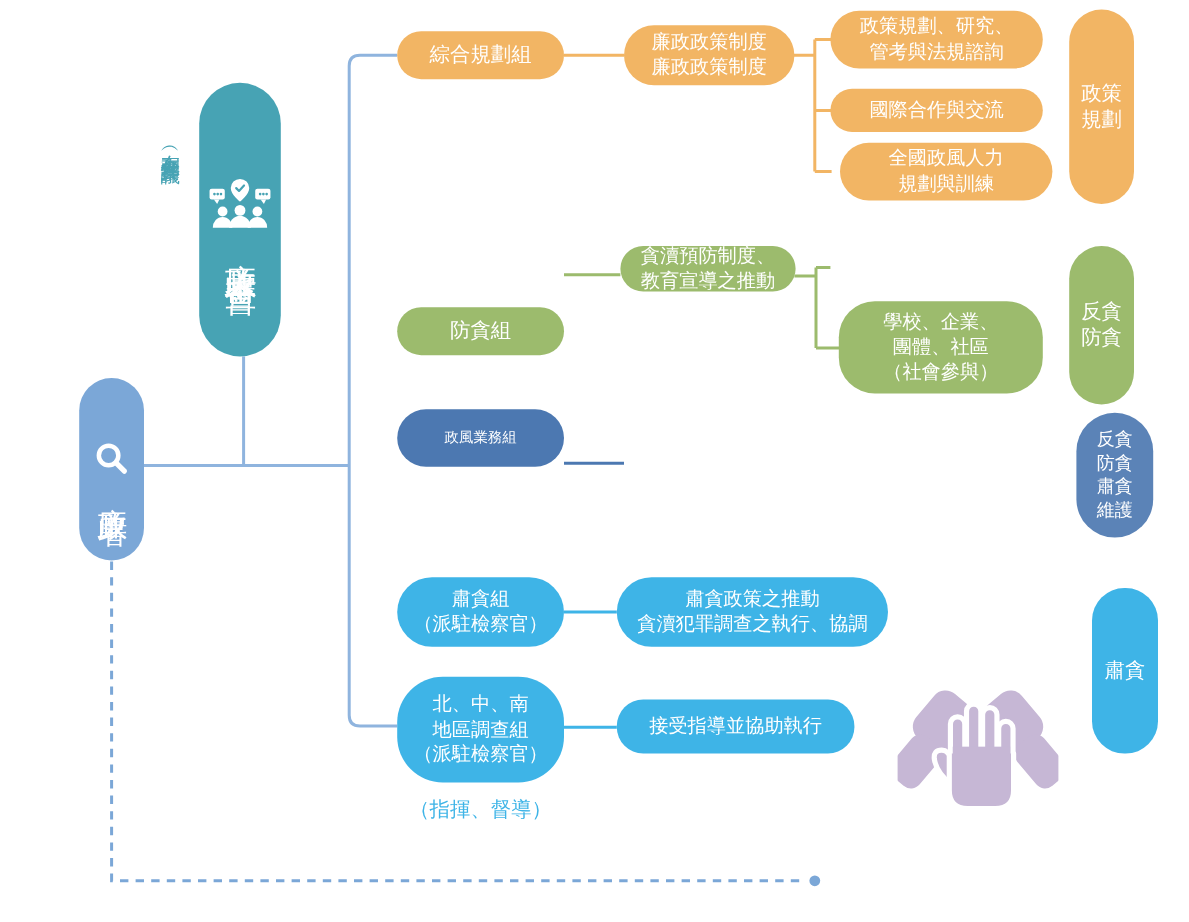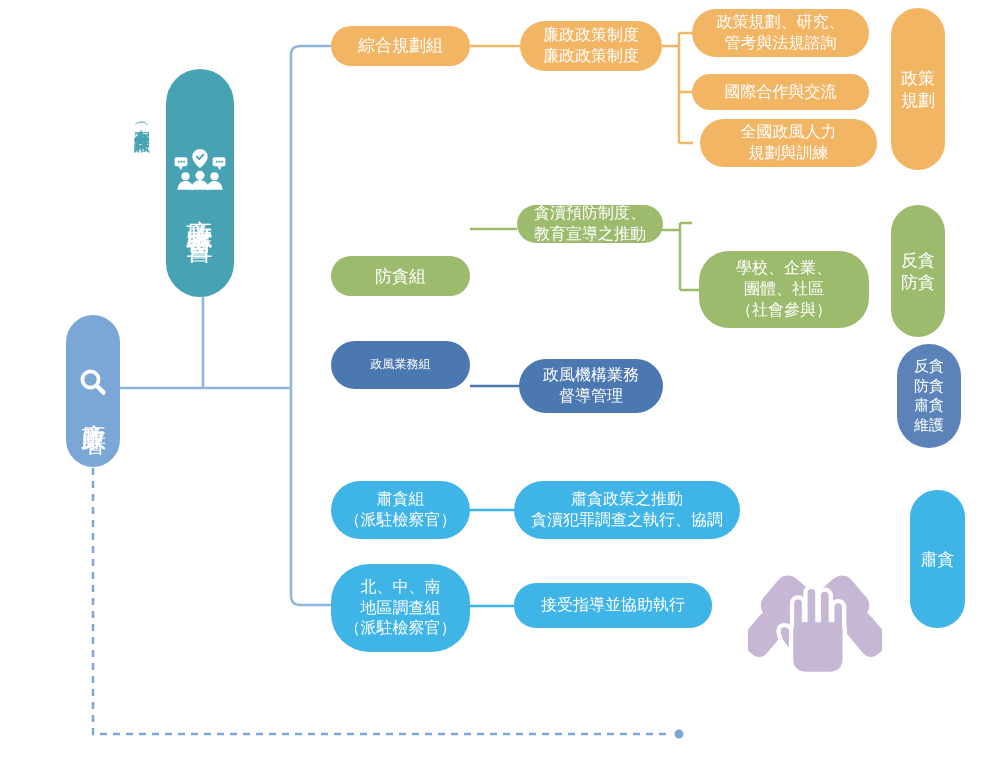--- a/index.html
+++ b/index.html
@@ -123,24 +123,20 @@
     <span>（社會參與）</span>
   </div>
   <div class="pill green" style="left:891px;top:205px;width:54px;height:132px;border-radius:27px;font-size:17px;">
     <span>反貪</span>
     <span>防貪</span>
   </div>
 
   <div class="pill steel" style="left:331px;top:341px;width:139px;height:48px;border-radius:24px;font-size:12px;">
     <span>政風業務組</span>
   </div>
-  <div class="pill steel" style="left:519px;top:359px;width:144px;height:54px;border-radius:27px;">
-    <span>政風機構業務</span>
-    <span>督導管理</span>
-  </div>
   <div class="pill steel-light" style="left:897px;top:344px;width:64px;height:104px;border-radius:32px;font-size:15px;">
     <span>反貪</span>
     <span>防貪</span>
     <span>肅貪</span>
     <span>維護</span>
   </div>
 
   <div class="pill cyan" style="left:331px;top:481px;width:139px;height:58px;border-radius:29px;justify-content:center;">
     <span>肅貪組</span>
     <span>（派駐檢察官）</span>
@@ -151,20 +147,21 @@
   </div>
 
   <div class="pill cyan" style="left:331px;top:564px;width:139px;height:88px;border-radius:38px;">
     <span>北、中、南</span>
     <span>地區調查組</span>
     <span>（派駐檢察官）</span>
   </div>
   <div class="pill cyan" style="left:514px;top:583px;width:198px;height:45px;border-radius:22px;">
     <span>接受指導並協助執行</span>
   </div>
+  <span class="footnote" style="left:331px;top:663px;width:139px;">（指揮、督導）</span>
   <div class="pill cyan" style="left:910px;top:490px;width:55px;height:138px;border-radius:27px;font-size:17px;">
     <span>肅貪</span>
   </div>
 
   <div style="position:absolute;left:748px;top:556px;z-index:1;">
     <svg width="134" height="142" viewBox="0 0 140 146">
       <g fill="#C6B7D5">
         <g transform="rotate(40 42 52)">
           <rect x="16" y="24" width="48" height="50" rx="13"></rect>
           <rect x="25" y="68" width="31" height="46" rx="10"></rect>

